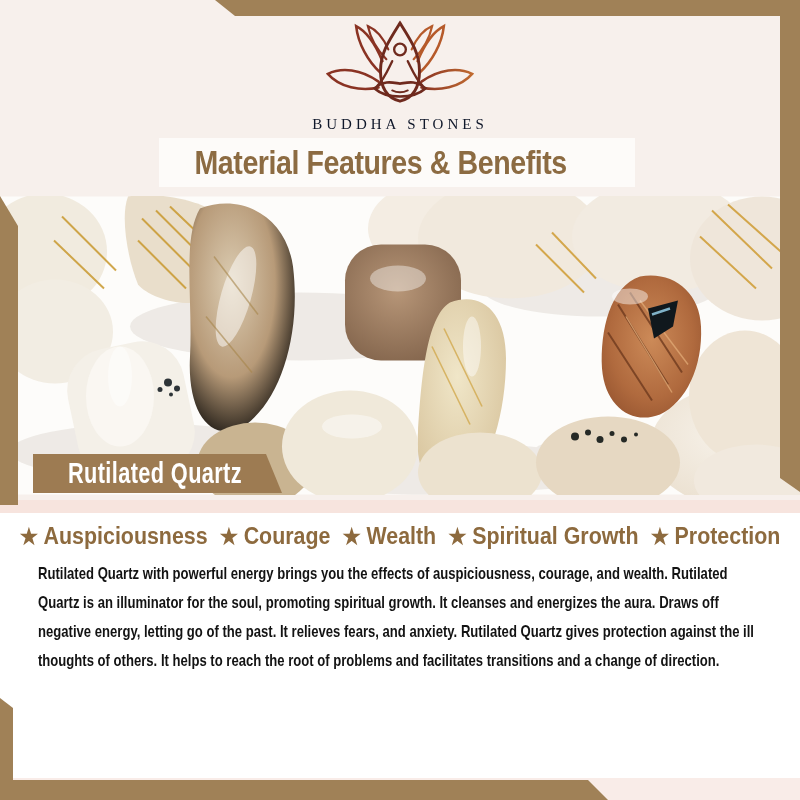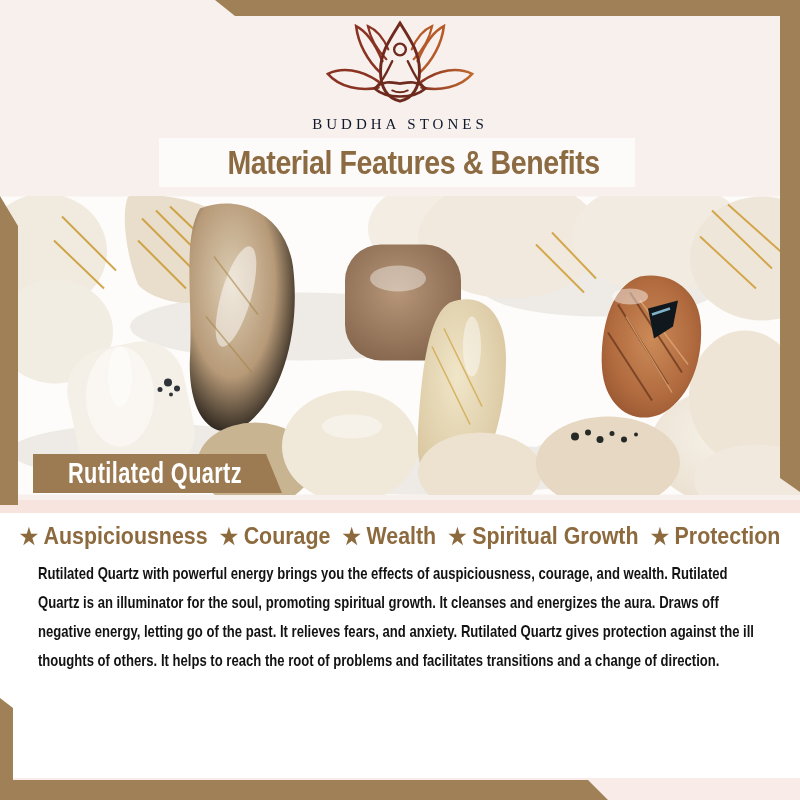--- a/index.html
+++ b/index.html
@@ -11,21 +11,21 @@
   .abs{position:absolute;}
   
   .logo-wrap{left:0;top:20px;width:800px;text-align:center;}
   .brand-name{
     left:0;top:116px;width:800px;text-align:center;
     font-family:"Liberation Serif", serif;
     font-size:15px;letter-spacing:4px;color:#0f172a;
   }
   .banner{
     left:159px;top:138px;width:476px;height:49px;
-    background:#fdfbf9;display:flex;align-items:center;justify-content:flex-end;
+    background:#fdfbf9;display:flex;align-items:center;justify-content:flex-start;
   }
   .banner-title{
     font-size:34px;font-weight:bold;color:#8c6b42;white-space:nowrap;
     transform:scaleX(.84);transform-origin:center;letter-spacing:-.5px;
   }
   
   .photo{left:0;top:196px;width:800px;height:299px;overflow:hidden;}
   
   .label{
     left:0;top:454px;width:249px;height:39px;background:#9d7b52;

